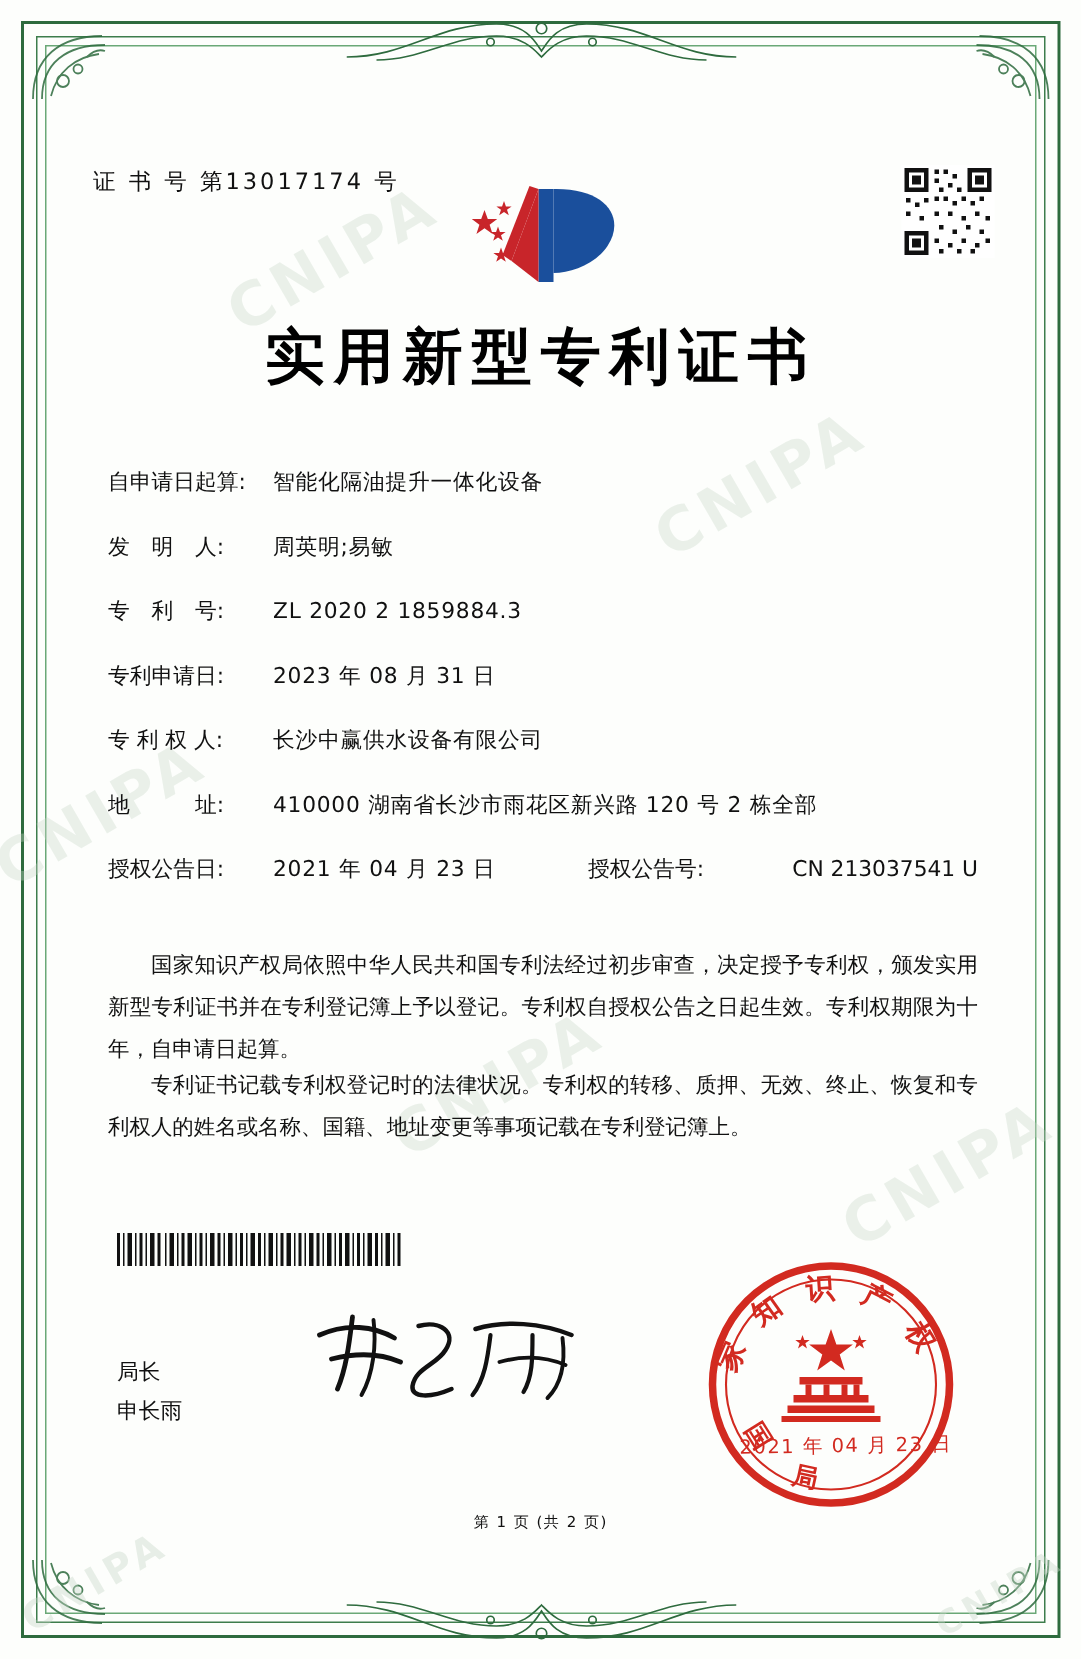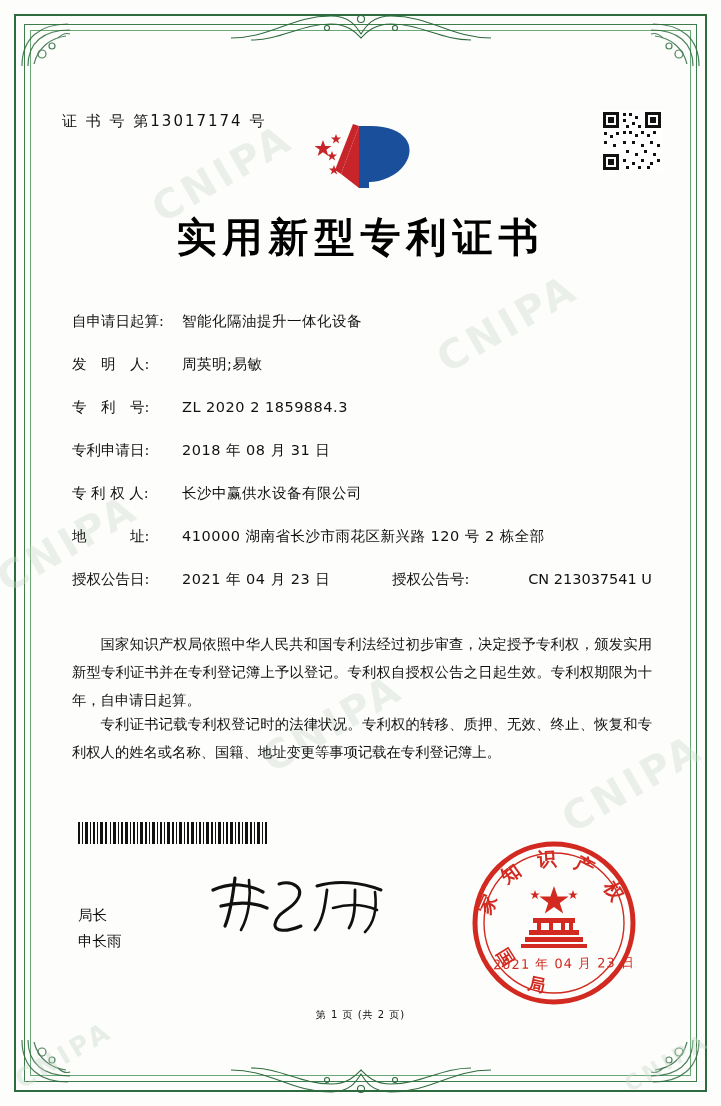--- a/index.html
+++ b/index.html
@@ -396,21 +396,21 @@
     <div class="row">
       <div class="lbl">发　明　人:</div>
       <div class="val">周英明;易敏</div>
     </div>
     <div class="row">
       <div class="lbl">专　利　号:</div>
       <div class="val">ZL 2020 2 1859884.3</div>
     </div>
     <div class="row">
       <div class="lbl">专利申请日:</div>
-      <div class="val">2018 年 08 月 31 日</div>
+      <div class="val">2023 年 08 月 31 日</div>
     </div>
     <div class="row">
       <div class="lbl">专 利 权 人:</div>
       <div class="val">长沙中赢供水设备有限公司</div>
     </div>
     <div class="row">
       <div class="lbl">地　　　址:</div>
       <div class="val">410000 湖南省长沙市雨花区新兴路 120 号 2 栋全部</div>
     </div>
     <div class="row-split">

